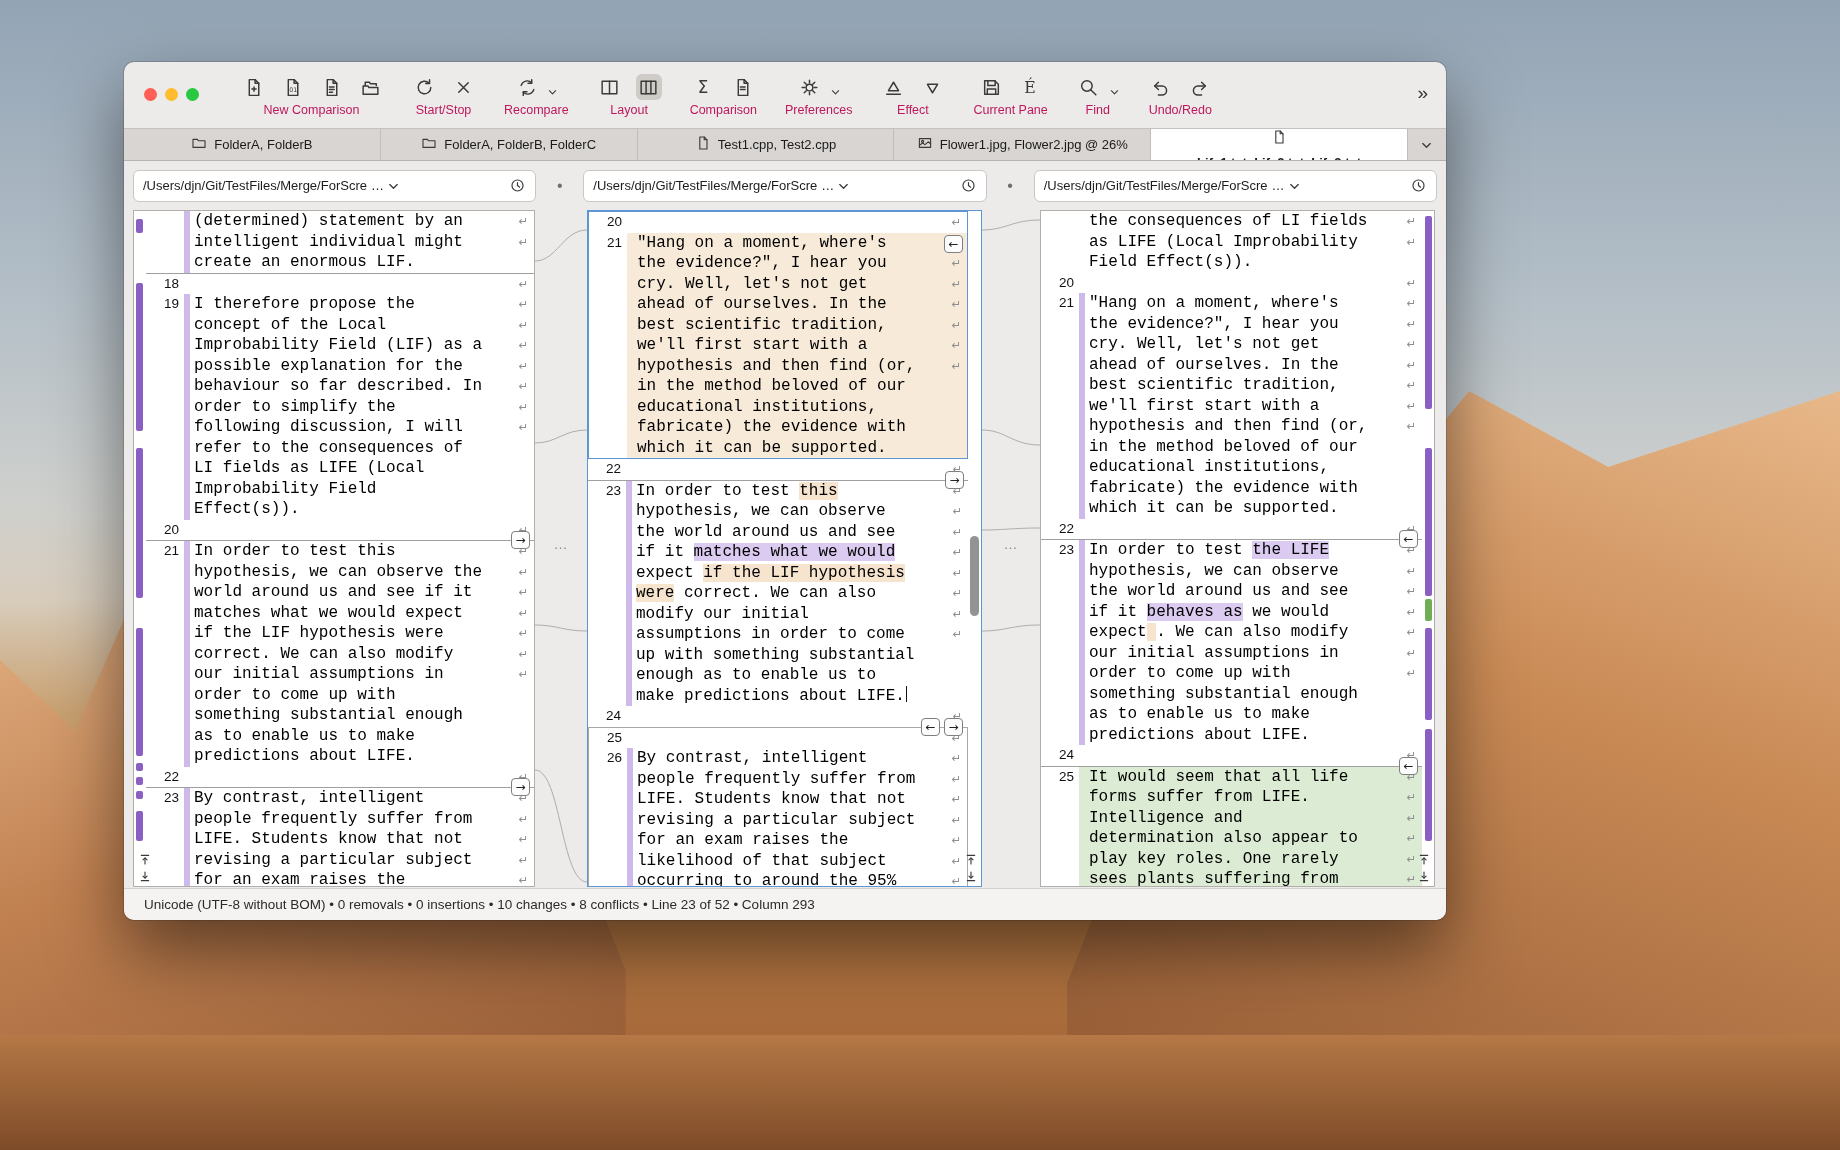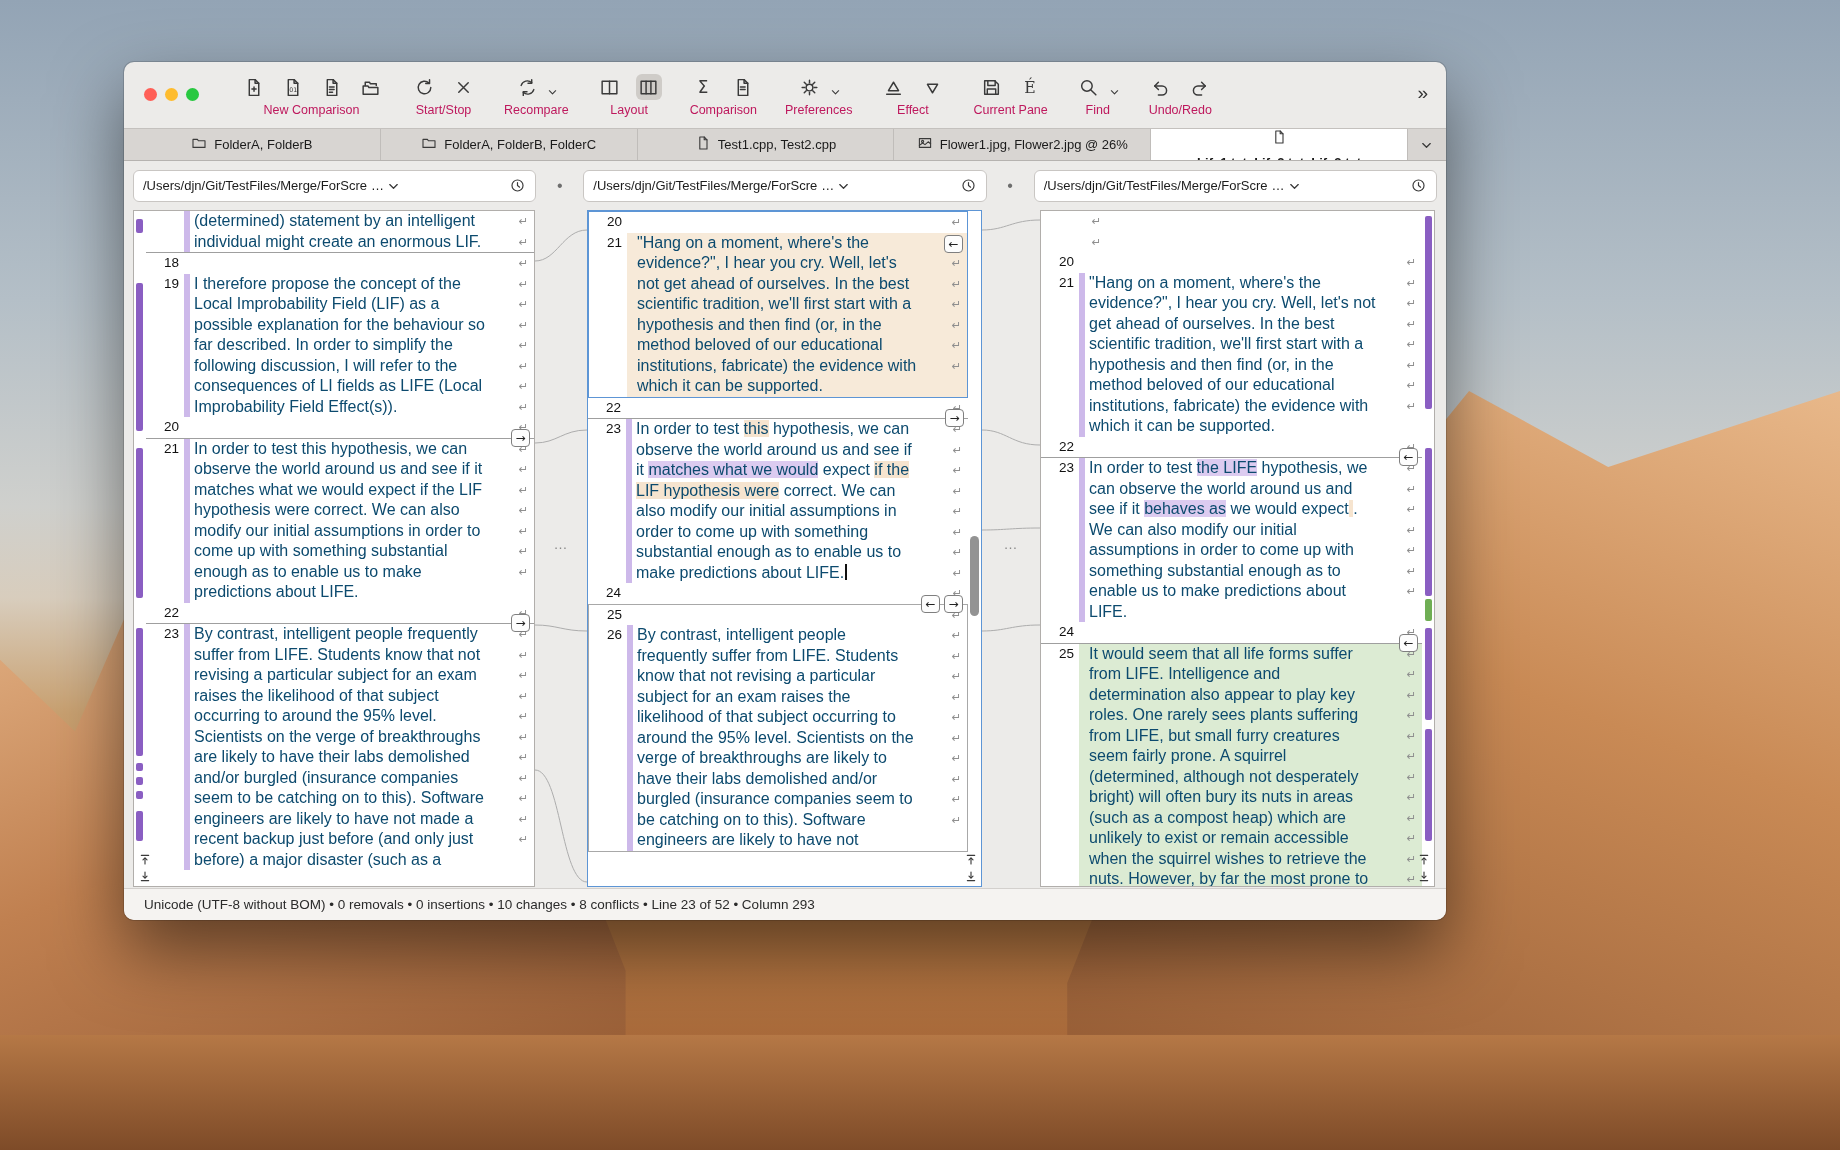--- a/index.html
+++ b/index.html
@@ -78,22 +78,22 @@
   #pane-left .pane-blocks   { left:12px; right:0; }
   #pane-middle .pane-blocks { left:0; right:13px; }
   #pane-right .pane-blocks  { left:0; right:12px; }
 
   .block { display:flex; position:relative; align-items:stretch; }
   .block.boundary { border-top:1px solid #9f9f9f; }
   .num { flex:0 0 38px; text-align:right; padding-right:5px;
     font-size:13.5px; line-height:20.5px; color:#111; }
   .cbar { flex:0 0 6px; }
   .block.bar > .cbar { background:#cdb9ea; }
-  .txt { flex:1; font-family:Liberation Sans, sans-serif; font-size:16px; line-height:20.5px;
-    color:#0c4a6e; padding:0 24px 0 4px; min-height:20.5px; }
+  .txt { flex:1; font-family:Liberation Mono, monospace; font-size:16px; line-height:20.5px;
+    color:#000000; padding:0 24px 0 4px; min-height:20.5px; }
   #pane-middle .txt { padding-right:28px; }
   .marks { flex:0 0 22px; font-family:"DejaVu Sans", sans-serif; font-size:11.5px; color:#8f8f8f; text-align:center; }
   .rm { display:block; height:20.5px; line-height:20.5px; }
 
   .block.bg-peach > .cbar, .block.bg-peach > .txt, .block.bg-peach > .marks { background:#f7ead9; }
   .block.bg-green > .cbar, .block.bg-green > .txt, .block.bg-green > .marks { background:#dcebd3; }
   .hl-p { background:#dccbf0; }
   .hl-c { background:#f6e4cf; }
   .caret { display:inline-block; width:1.5px; height:16px; background:#111; vertical-align:-2px; margin-left:1px; }
 
@@ -661,20 +661,21 @@
         <path d="M0 421 C 24 421 30 415 58 415" stroke="#adadad" fill="none"></path>
       </svg>
       <div class="gapdots">…</div>
     </div>
 
     <div class="pane" id="pane-right">
       <div class="pane-blocks">
           <div class="block">
             <span class="num"></span>
             <span class="cbar"></span>
+            <span class="txt"><span>the consequences of LI fields as LIFE (Local Improbability Field Effect(s)).</span></span>
             <span class="marks">
               <span class="rm">↵</span>
               <span class="rm">↵</span>
             </span>
           </div>
           <div class="block">
             <span class="num">20</span>
             <span class="cbar"></span>
             <span class="txt"></span>
             <span class="marks">

